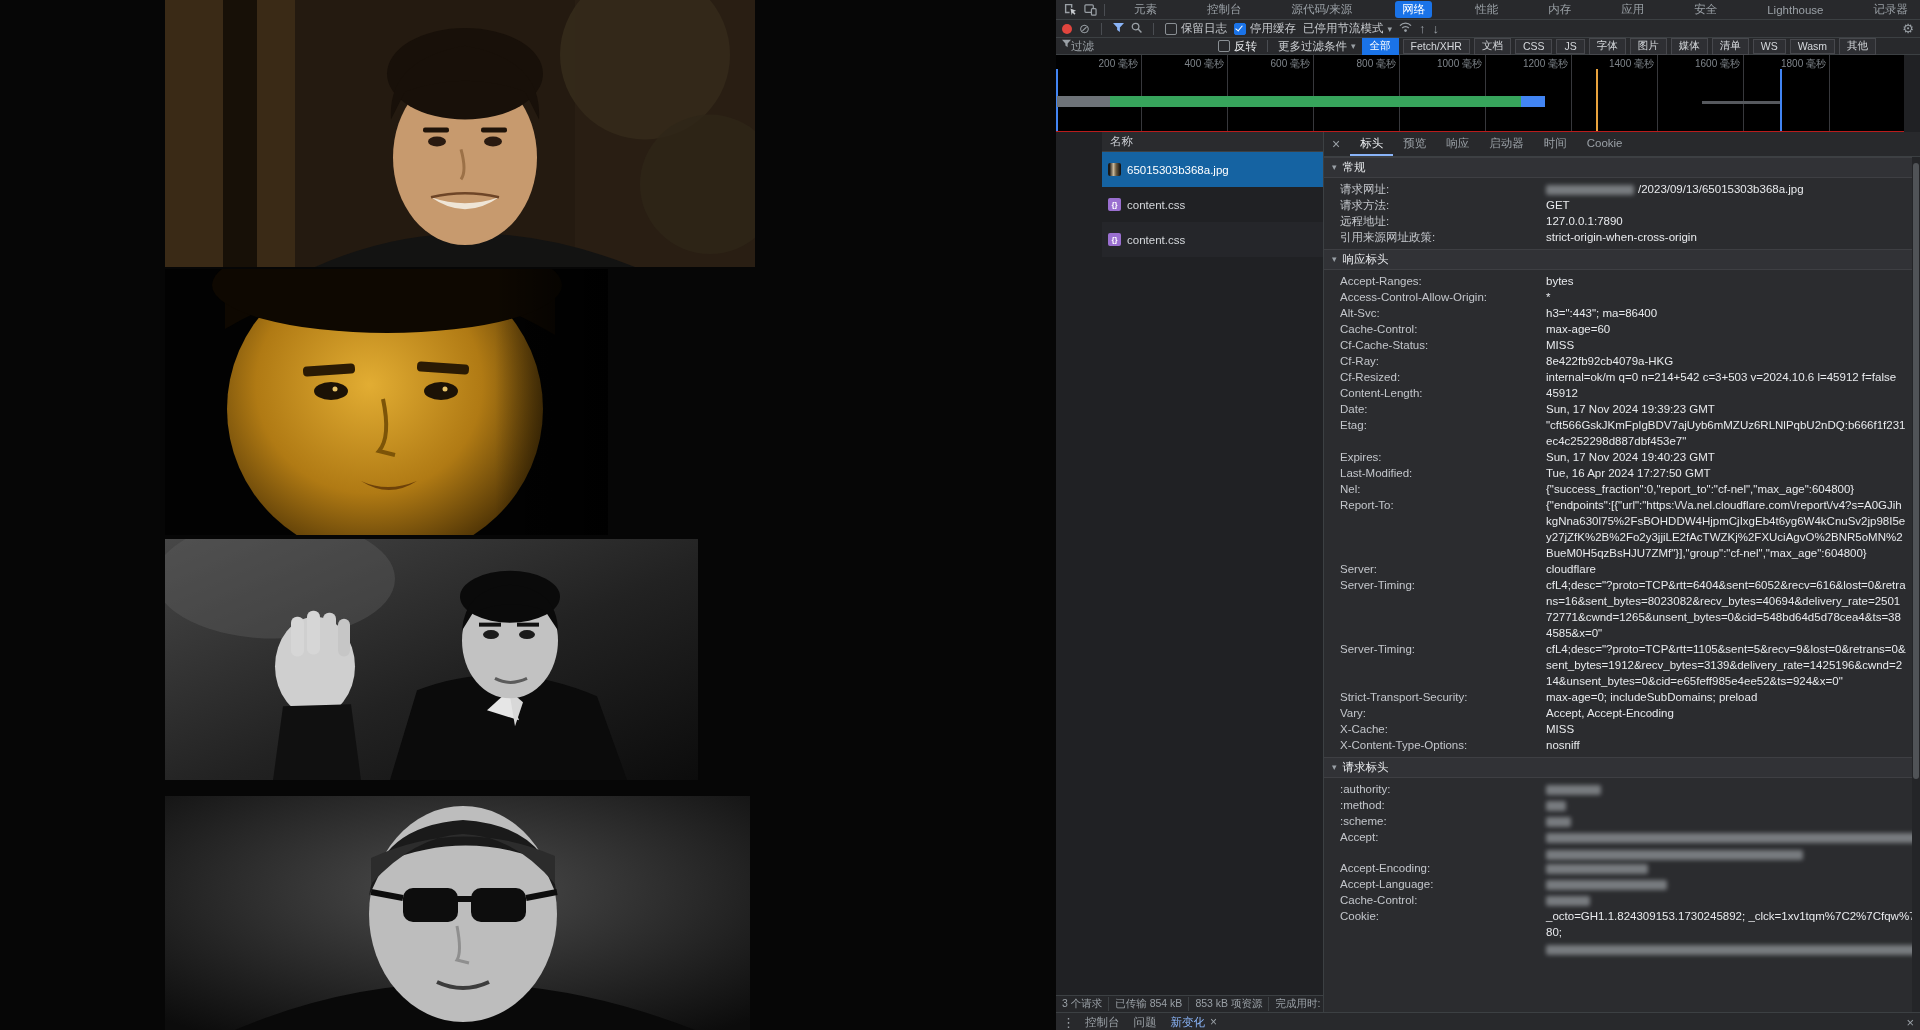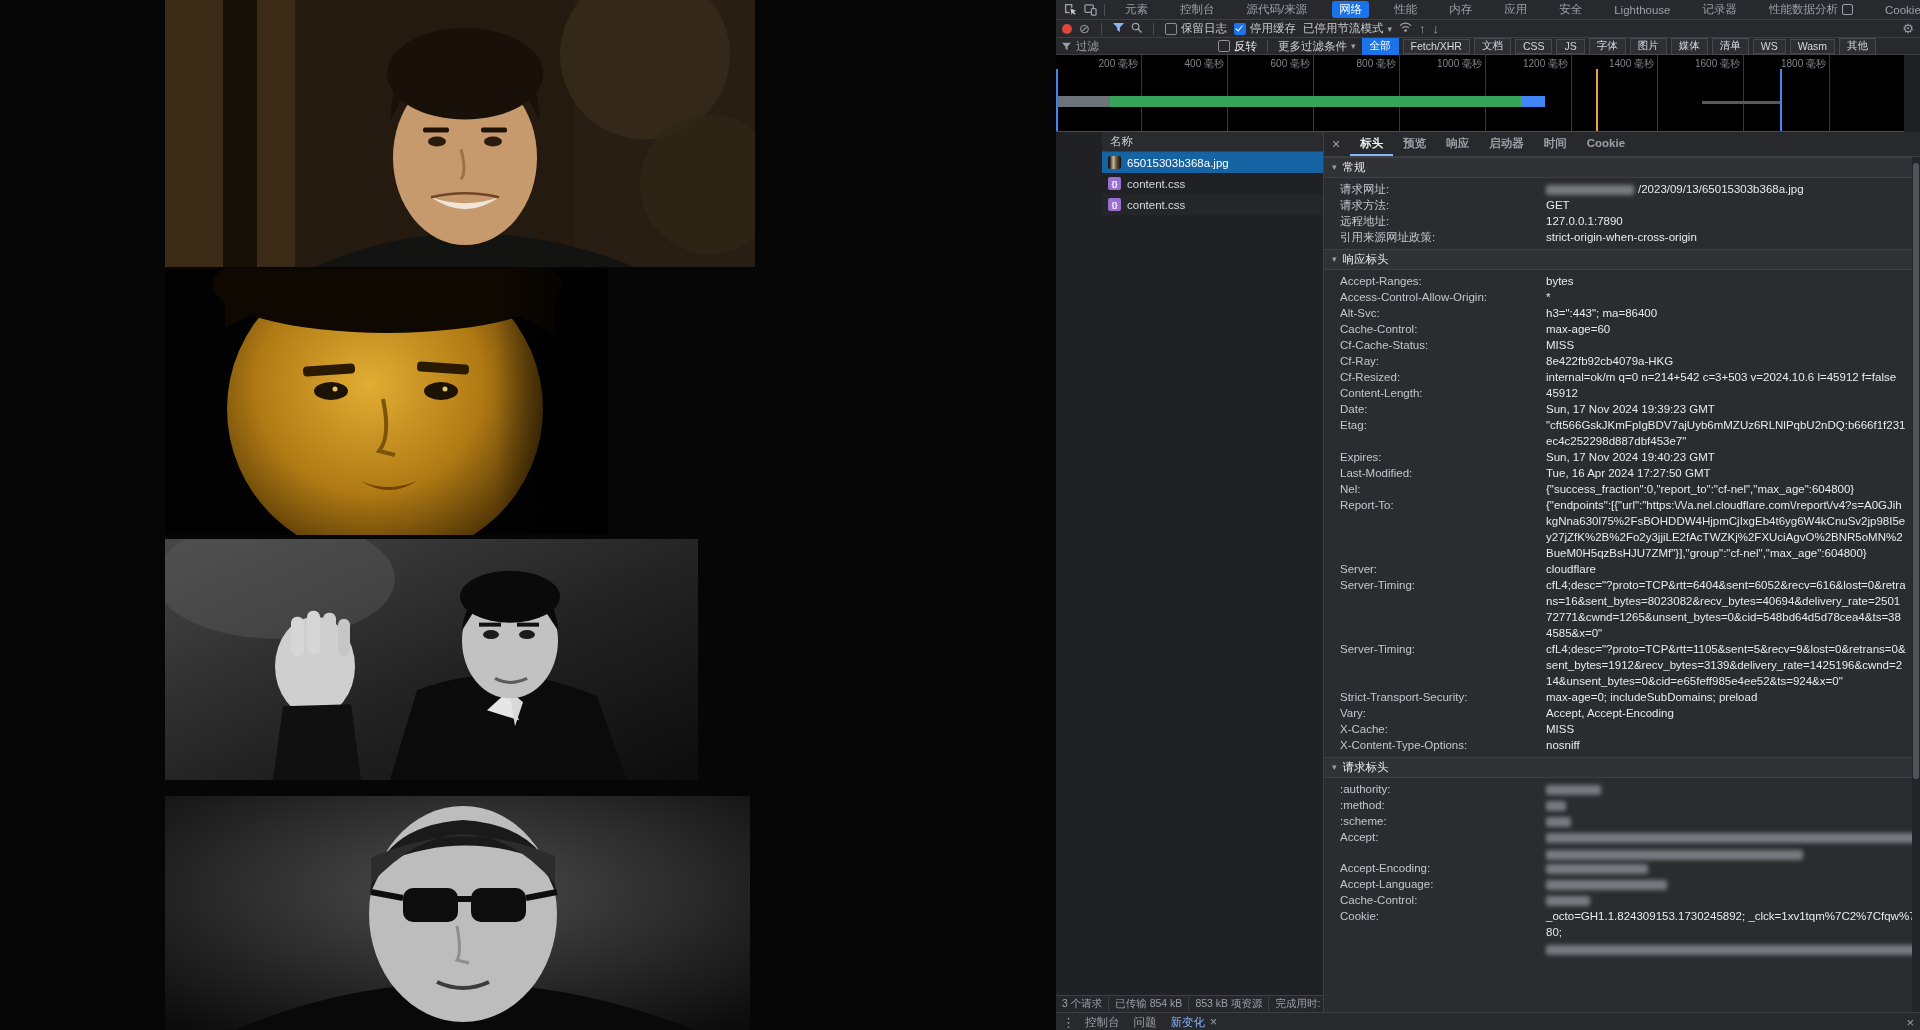--- a/index.html
+++ b/index.html
@@ -9,21 +9,21 @@
   .page-left{position:absolute;left:0;top:0;width:1056px;height:1030px;background:#060606;overflow:hidden;}
   .photo{position:absolute;overflow:hidden;}
   .photo svg{display:block;width:100%;height:100%;}
   
   .devtools{position:absolute;left:1056px;top:0;width:864px;height:1030px;background:#202124;font-size:12px;}
   .sep{width:1px;height:12px;background:#4a4d52;margin:0 4px;flex:none;}
   
   .tabbar{position:absolute;left:0;top:0;right:0;height:19px;background:#28292c;border-bottom:1px solid #3c4043;
           display:flex;align-items:center;padding:0 4px;white-space:nowrap;}
   .tabbar .tool-ic{width:16px;height:14px;display:flex;align-items:center;justify-content:center;margin:0 2px;flex:none;}
-  .tab{padding:1px 7px;color:#9aa0a6;font-size:11.5px;border-radius:3px;margin:0 9px;display:flex;align-items:center;gap:4px;flex:none;}
+  .tab{padding:1px 7px;color:#9aa0a6;font-size:11.5px;border-radius:3px;margin:0 18px;display:flex;align-items:center;gap:4px;flex:none;}
   .tab.active{background:var(--selection-blue);color:#fff;}
   .tab .badge{width:9px;height:9px;border:1px solid #9aa0a6;border-radius:2px;display:inline-block;}
   .tabbar-right{margin-left:auto;display:flex;align-items:center;gap:6px;color:#9aa0a6;}
   .gear{font-size:13px;line-height:1;}
   .kebab{font-size:13px;letter-spacing:0;}
   .closex{font-size:14px;}
   
   .net-toolbar{position:absolute;left:0;top:20px;right:0;height:17px;background:#28292c;border-bottom:1px solid #3c4043;
                display:flex;align-items:center;padding:0 6px;gap:7px;color:#c8cbcf;font-size:11.5px;white-space:nowrap;}
   .dot-record{width:10px;height:10px;border-radius:50%;background:var(--record-red);flex:none;}
@@ -31,21 +31,21 @@
   .chk{display:flex;align-items:center;gap:4px;flex:none;}
   .box{width:10px;height:10px;border:1.3px solid #8a8f94;border-radius:2px;position:relative;flex:none;}
   .box.checked{background:var(--selection-blue);border-color:var(--selection-blue);}
   .box.checked:after{content:"";position:absolute;left:2.5px;top:0.5px;width:3px;height:6px;
       border:solid #fff;border-width:0 1.6px 1.6px 0;transform:rotate(40deg);}
   .dd{display:flex;align-items:center;gap:4px;color:#c8cbcf;}
   .caret{font-size:9px;color:#9aa0a6;}
   
   .filter-row{position:absolute;left:0;top:38px;right:0;height:16px;background:#28292c;border-bottom:1px solid #3c4043;
               display:flex;align-items:center;padding:0 6px;gap:6px;font-size:11.5px;white-space:nowrap;}
-  .filter-input{display:flex;align-items:center;gap:5px;color:#9aa0a6;width:150px;}
+  .filter-input{display:flex;color:#9aa0a6;width:150px;}
   .chips{display:flex;align-items:center;gap:4px;}
   .chip{padding:0.5px 7px;border-radius:0;background:#2e2f33;border:1px solid #47484d;color:#d5d8dc;font-size:10.5px;flex:none;}
   .chip.active{background:var(--selection-blue);border-color:var(--selection-blue);color:#fff;}
   
   .overview{position:absolute;left:0;top:55px;right:16px;height:76px;background:#000000;border-bottom:6px solid #b91c1c;overflow:hidden;}
   .ticks{display:flex;height:100%;}
   .tick{width:86px;flex:none;border-right:1px solid #37383c;font-size:10px;color:#7f858b;
         text-align:right;padding-top:2px;padding-right:3px;box-sizing:border-box;}
   .edge-line{position:absolute;left:0;top:14px;bottom:0;width:2px;background:var(--wf-blue);}
   .wf-bar{position:absolute;left:1px;top:41px;height:11px;display:flex;}
@@ -53,33 +53,33 @@
   .wf-green{width:411px;background:var(--wf-green);}
   .wf-blue{width:24px;background:var(--wf-blue);}
   .marker{position:absolute;top:14px;bottom:0;width:2px;}
   .marker.orange{left:540px;background:var(--marker-orange);}
   .marker.blue{left:724px;background:var(--wf-blue);}
   .mini-bar{position:absolute;left:646px;top:46px;width:78px;height:3px;background:#56595e;}
   
   .main{position:absolute;left:0;top:132px;right:0;height:880px;display:flex;}
   .req-table{width:268px;flex:none;background:#202124;border-right:1px solid #3c4043;box-sizing:border-box;padding-left:46px;}
   .thead{height:19px;line-height:19px;background:#2a2b2e;border-bottom:1px solid #3c4043;padding-left:8px;color:#c9ccd1;font-size:11.5px;}
-  .rrow{height:21px;display:flex;align-items:center;gap:6px;padding-left:6px;color:#d5d8dc;font-size:11.5px;background:#202124;}
+  .rrow{height:35px;display:flex;align-items:center;gap:6px;padding-left:6px;color:#d5d8dc;font-size:11.5px;background:#202124;}
   .rrow:nth-child(odd){background:#25262a;}
   .rrow.sel{background:var(--row-selected);color:#fff;}
   .ic-img{width:13px;height:13px;border-radius:2px;flex:none;
           background:linear-gradient(90deg,#1d1a16 12%,#c8b89a 42%,#6b5b40 62%,#141414 95%);}
   .ic-css{width:13px;height:13px;border-radius:2px;flex:none;background:#9a6fd0;color:#fff;
           font-size:8px;line-height:13px;text-align:center;font-weight:bold;}
   
   .pane{flex:1;position:relative;background:#2b2c2f;overflow:hidden;}
   .pane-tabs{height:24px;background:#28292c;border-bottom:1px solid #3c4043;display:flex;align-items:center;
              padding-left:8px;gap:2px;font-size:11.5px;color:#9aa0a6;}
   .pclose{font-size:14px;margin-right:8px;color:#9aa0a6;}
-  .ptab{padding:0 10px;height:100%;display:flex;align-items:center;border-bottom:2px solid transparent;box-sizing:border-box;font-weight:bold;}
+  .ptab{padding:0 10px;height:100%;display:flex;align-items:center;border-bottom:2px solid transparent;box-sizing:border-box;}
   .ptab.active{color:#eceef1;border-bottom-color:var(--accent-blue);}
   .pane-body{position:absolute;left:0;top:25px;right:8px;bottom:0;overflow:hidden;}
   .sec-head{height:19px;line-height:19px;background:#313236;border-top:1px solid #3e3f43;border-bottom:1px solid #3e3f43;
             padding-left:8px;color:#e8eaed;font-size:11.5px;display:flex;align-items:center;gap:6px;}
   .tri{font-size:9px;color:#9aa0a6;}
   .sec-rows{padding:3px 0 4px 0;}
   .hrow{display:flex;padding:0 0 0 16px;line-height:16px;font-size:11.5px;}
   .hlabel{width:174px;flex:none;color:#c3c6cb;}
   .hvalue{flex:1;color:#e8eaed;word-break:break-all;padding-right:6px;padding-left:32px;}
   .sdot{display:inline-block;width:9px;height:9px;border-radius:50%;background:var(--status-green);

